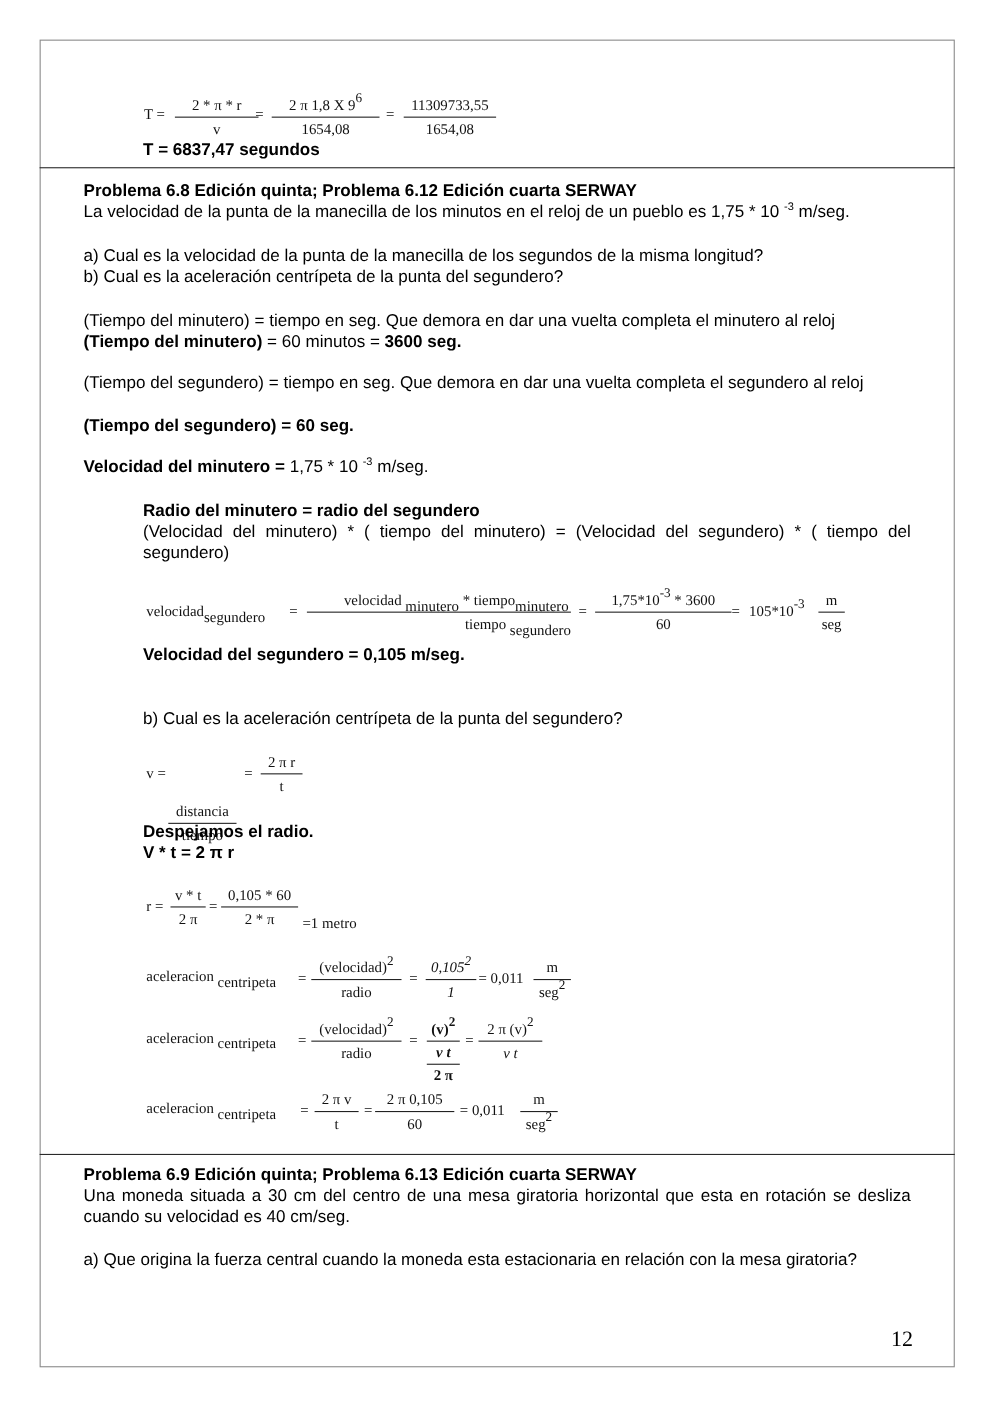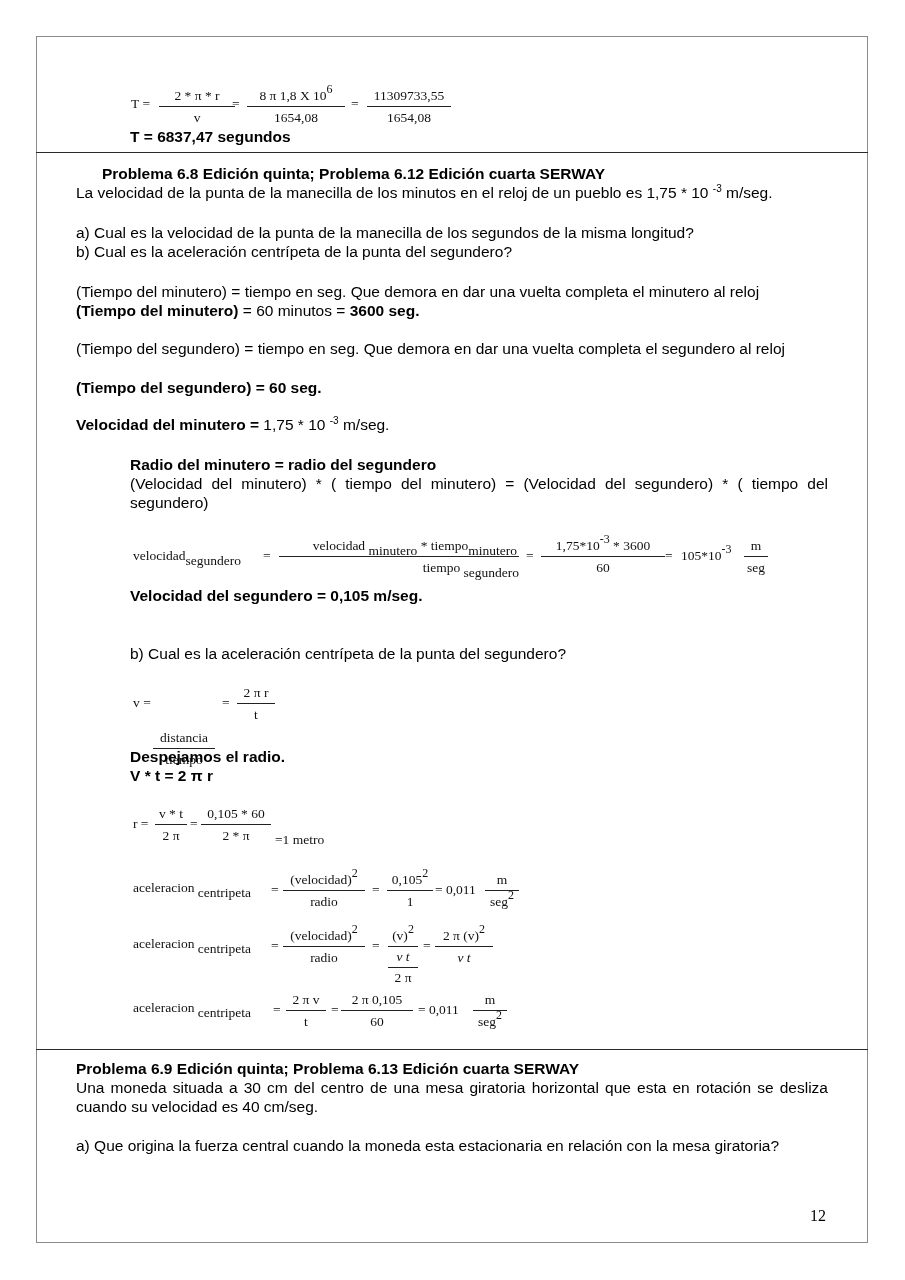--- a/index.html
+++ b/index.html
@@ -10,49 +10,49 @@
   .just { white-space:normal; text-align:justify; text-align-last:left; }
   .b { font-weight:bold; }
   sup.s { font-size:10px; vertical-align:6px; line-height:0; }
   .math { position:absolute; font-family:"Liberation Serif", serif; font-size:13.5px; color:#111; white-space:nowrap; }
   .frac { position:absolute; text-align:center; }
   .frac .num { display:block; padding:0 2px 2px 2px; border-bottom:1px solid #222; }
   .frac .den { display:block; padding-top:3px; }
   .m { position:absolute; }
   .sub { font-size:13.5px; position:relative; top:5px; }
   .supm { font-size:12px; position:relative; top:-7px; }
-  .pageno { position:absolute; left:810px; top:1207px; font-family:"Liberation Serif", serif; font-size:16px; }
+  .pageno { position:absolute; left:810px; top:1207px; font-family:"Liberation Serif", serif; font-size:20px; }
 </style>
 </head>
 <body>
 
 <div class="page-frame"></div>
 <div class="sep" style="top:152px"></div>
 <div class="sep" style="top:1049px"></div>
 
 <div class="math" style="left:131px;top:88px;">
   <span class="m" style="left:0;top:8px;">T =</span>
   <span class="frac" style="left:28px;top:0;width:76px;">
     <span class="num">2 * π * r</span>
     <span class="den">v</span>
   </span>
   <span class="m" style="left:101px;top:8px;">=</span>
   <span class="frac" style="left:116px;top:-6px;width:98px;">
-    <span class="num" style="padding-top:6px"><span>8  π 1,8  X 10</span><span class="supm">6</span></span>
+    <span class="num" style="padding-top:6px"><span>2  π 1,8  X 9</span><span class="supm">6</span></span>
     <span class="den">1654,08</span>
   </span>
   <span class="m" style="left:220px;top:8px;">=</span>
   <span class="frac" style="left:236px;top:0;width:84px;">
     <span class="num">11309733,55</span>
     <span class="den">1654,08</span>
   </span>
 </div>
 <div class="txt b" style="left:130px;top:127px;">T = 6837,47 segundos</div>
 
-<div class="txt b" style="left:76px;top:164px;margin-left:26px;">Problema 6.8 Edición quinta; Problema 6.12 Edición cuarta  SERWAY</div>
+<div class="txt b" style="left:76px;top:164px;">Problema 6.8 Edición quinta; Problema 6.12 Edición cuarta  SERWAY</div>
 <div class="txt" style="left:76px;top:183px;"><span>La velocidad de la punta de la manecilla de los minutos en el reloj de un pueblo es 1,75 * 10 </span><sup class="s">-3</sup><span> m/seg.</span></div>
 
 <div class="txt" style="left:76px;top:223px;">a) Cual es la velocidad de la punta de la manecilla de los segundos de la misma longitud?</div>
 <div class="txt" style="left:76px;top:242px;">b) Cual es la aceleración centrípeta de la punta del segundero?</div>
 
 <div class="txt" style="left:76px;top:282px;">(Tiempo del minutero)  = tiempo en seg. Que demora en dar una vuelta completa el minutero al reloj</div>
 <div class="txt" style="left:76px;top:301px;"><span class="b">(Tiempo del minutero)</span><span>  = 60 minutos = </span><span class="b">3600 seg.</span></div>
 
 <div class="txt just" style="left:76px;top:339px;width:752px;">(Tiempo del segundero) = tiempo en seg. Que demora en dar una vuelta completa el segundero al reloj</div>
 <div class="txt b" style="left:76px;top:378px;">(Tiempo del segundero)  = 60 seg.</div>
@@ -116,40 +116,40 @@
 </div>
 
 <div class="math" style="left:133px;top:872px;">
   <span class="m" style="left:0;top:8px;"><span>aceleracion</span> <span class="sub">centripeta</span></span>
   <span class="m" style="left:138px;top:10px;">=</span>
   <span class="frac" style="left:150px;top:0;width:82px;">
     <span class="num"><span>(velocidad)</span><span class="supm">2</span></span>
     <span class="den">radio</span>
   </span>
   <span class="m" style="left:239px;top:10px;">=</span>
-  <span class="frac" style="left:254px;top:0;width:46px;">
+  <span class="frac" style="left:254px;top:0;width:46px;font-style:italic;">
     <span class="num"><span>0,105</span><span class="supm">2</span></span>
     <span class="den">1</span>
   </span>
   <span class="m" style="left:302px;top:10px;">= 0,011</span>
   <span class="frac" style="left:352px;top:0;width:34px;">
     <span class="num">m</span>
     <span class="den"><span>seg</span><span class="supm">2</span></span>
   </span>
 </div>
 
 <div class="math" style="left:133px;top:928px;">
   <span class="m" style="left:0;top:8px;"><span>aceleracion</span> <span class="sub">centripeta</span></span>
   <span class="m" style="left:138px;top:10px;">=</span>
   <span class="frac" style="left:150px;top:0;width:82px;">
     <span class="num"><span>(velocidad)</span><span class="supm">2</span></span>
     <span class="den">radio</span>
   </span>
   <span class="m" style="left:239px;top:10px;">=</span>
-  <span class="frac" style="left:255px;top:0;width:30px;">
+  <span class="frac" style="left:255px;top:0;width:30px;font-weight:bold;">
     <span class="num"><span>(v)</span><span class="supm">2</span></span>
     <span class="den" style="padding-top:2px;">
         <span style="display:block;border-bottom:1px solid #222;padding-bottom:2px;font-style:italic;">v  t</span>
         <span style="display:block;padding-top:2px;">2  π</span>
       </span>
   </span>
   <span class="m" style="left:290px;top:10px;">=</span>
   <span class="frac" style="left:302px;top:0;width:58px;">
     <span class="num"><span>2  π (v)</span><span class="supm">2</span></span>
     <span class="den" style="font-style:italic;">v  t</span>

